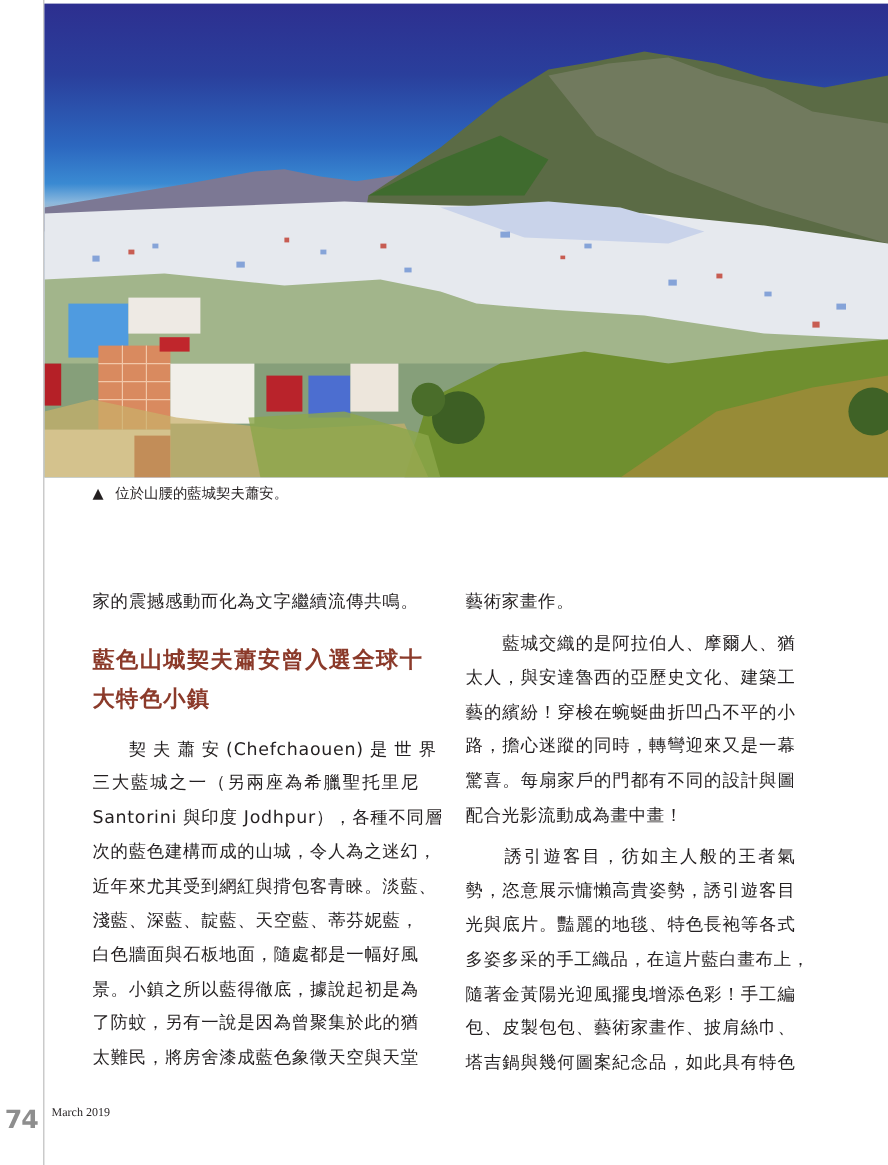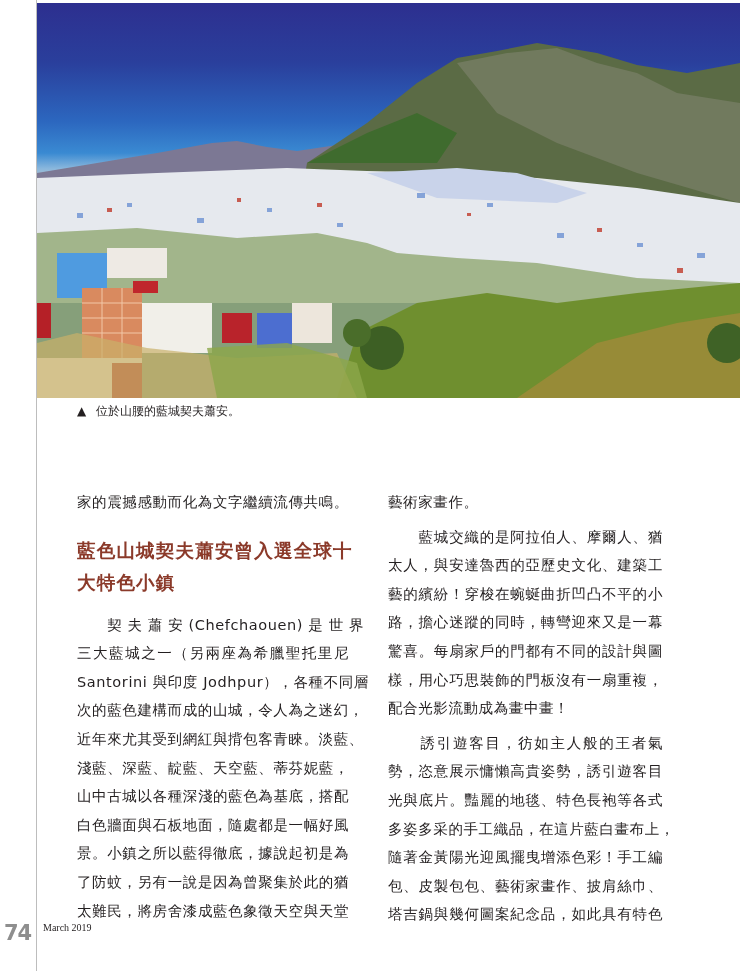--- a/index.html
+++ b/index.html
@@ -130,38 +130,36 @@
     <span class="line">大特色小鎮</span>
   </div>
   <div style="height:12px"></div>
   <div>
     <span class="line justify">　　契 夫 蕭 安 (Chefchaouen) 是 世 界</span>
     <span class="line justify">三大藍城之一（另兩座為希臘聖托里尼</span>
     <span class="line justify">Santorini 與印度 Jodhpur），各種不同層</span>
     <span class="line justify">次的藍色建構而成的山城，令人為之迷幻，</span>
     <span class="line justify">近年來尤其受到網紅與揹包客青睞。淡藍、</span>
     <span class="line justify">淺藍、深藍、靛藍、天空藍、蒂芬妮藍，</span>
-    <span class="line justify">山中古城以各種深淺的藍色為基底，搭配</span>
     <span class="line justify">白色牆面與石板地面，隨處都是一幅好風</span>
     <span class="line justify">景。小鎮之所以藍得徹底，據說起初是為</span>
     <span class="line justify">了防蚊，另有一說是因為曾聚集於此的猶</span>
     <span class="line justify">太難民，將房舍漆成藍色象徵天空與天堂</span>
   </div>
 </div>
 
 <div class="col col-right">
   <span class="line">藝術家畫作。</span>
   <div style="height:6px"></div>
   <div>
     <span class="line justify">　　藍城交織的是阿拉伯人、摩爾人、猶</span>
     <span class="line justify">太人，與安達魯西的亞歷史文化、建築工</span>
     <span class="line justify">藝的繽紛！穿梭在蜿蜒曲折凹凸不平的小</span>
     <span class="line justify">路，擔心迷蹤的同時，轉彎迎來又是一幕</span>
     <span class="line justify">驚喜。每扇家戶的門都有不同的設計與圖</span>
-    <span class="line justify">樣，用心巧思裝飾的門板沒有一扇重複，</span>
     <span class="line">配合光影流動成為畫中畫！</span>
   </div>
   <div style="height:6px"></div>
   <div>
     <span class="line justify">　　誘引遊客目，彷如主人般的王者氣</span>
     <span class="line justify">勢，恣意展示慵懶高貴姿勢，誘引遊客目</span>
     <span class="line justify">光與底片。豔麗的地毯、特色長袍等各式</span>
     <span class="line justify">多姿多采的手工織品，在這片藍白畫布上，</span>
     <span class="line justify">隨著金黃陽光迎風擺曳增添色彩！手工編</span>
     <span class="line justify">包、皮製包包、藝術家畫作、披肩絲巾、</span>

